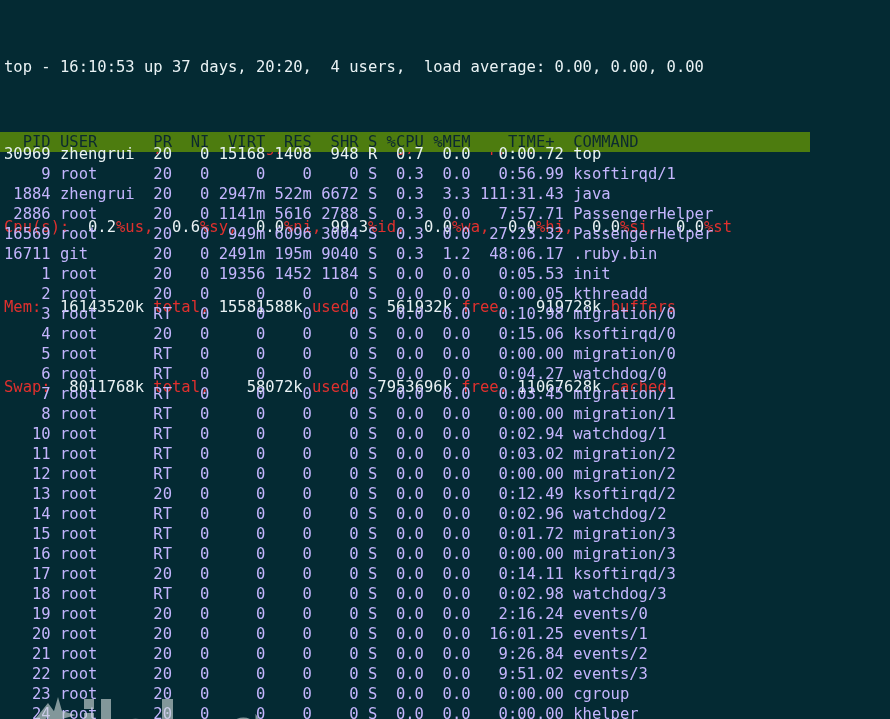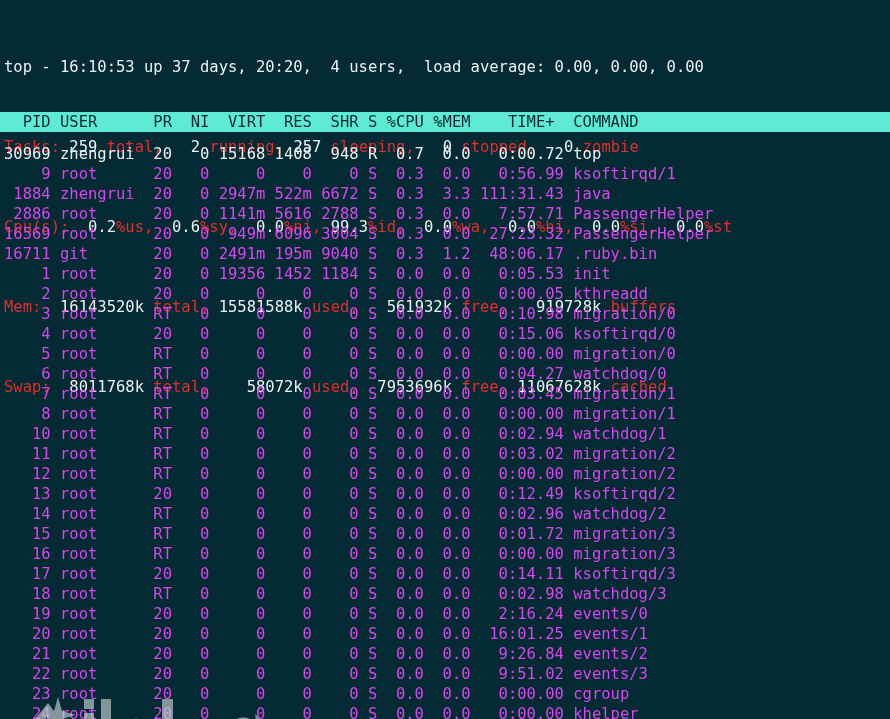--- a/index.html
+++ b/index.html
@@ -33,24 +33,24 @@
     left: 4px;
     top: -3px;
     width: 886px;
   }
   #summary .line { height: 20px; }
 
   
   #colhead {
     position: absolute;
     left: 0;
-    top: 112px;
-    width: 890px;
+    top: 132px;
+    width: 810px;
     height: 20px;
-    background: #5eead4;
+    background: #4d7c0f;
     color: #0c2a30;
   }
   #colhead .inner {
     position: absolute;
     left: 4px;
     top: 0;
     height: 20px;
     line-height: 20px;
   }
 
@@ -59,21 +59,21 @@
     position: absolute;
     left: 4px;
     top: 144px;
     width: 886px;
   }
   #rows .prow {
     height: 20px;
     line-height: 20px;
   }
   #rows .prow.sel { color: #e9f2f4; }
-  #rows .prow.norm { color: #d946ef; }
+  #rows .prow.norm { color: #c4b5fd; }
 
   
   #watermark {
     position: absolute;
     left: 6px;
     top: 655px;
     width: 260px;
     height: 64px;
     pointer-events: none;
     opacity: 0.62;

